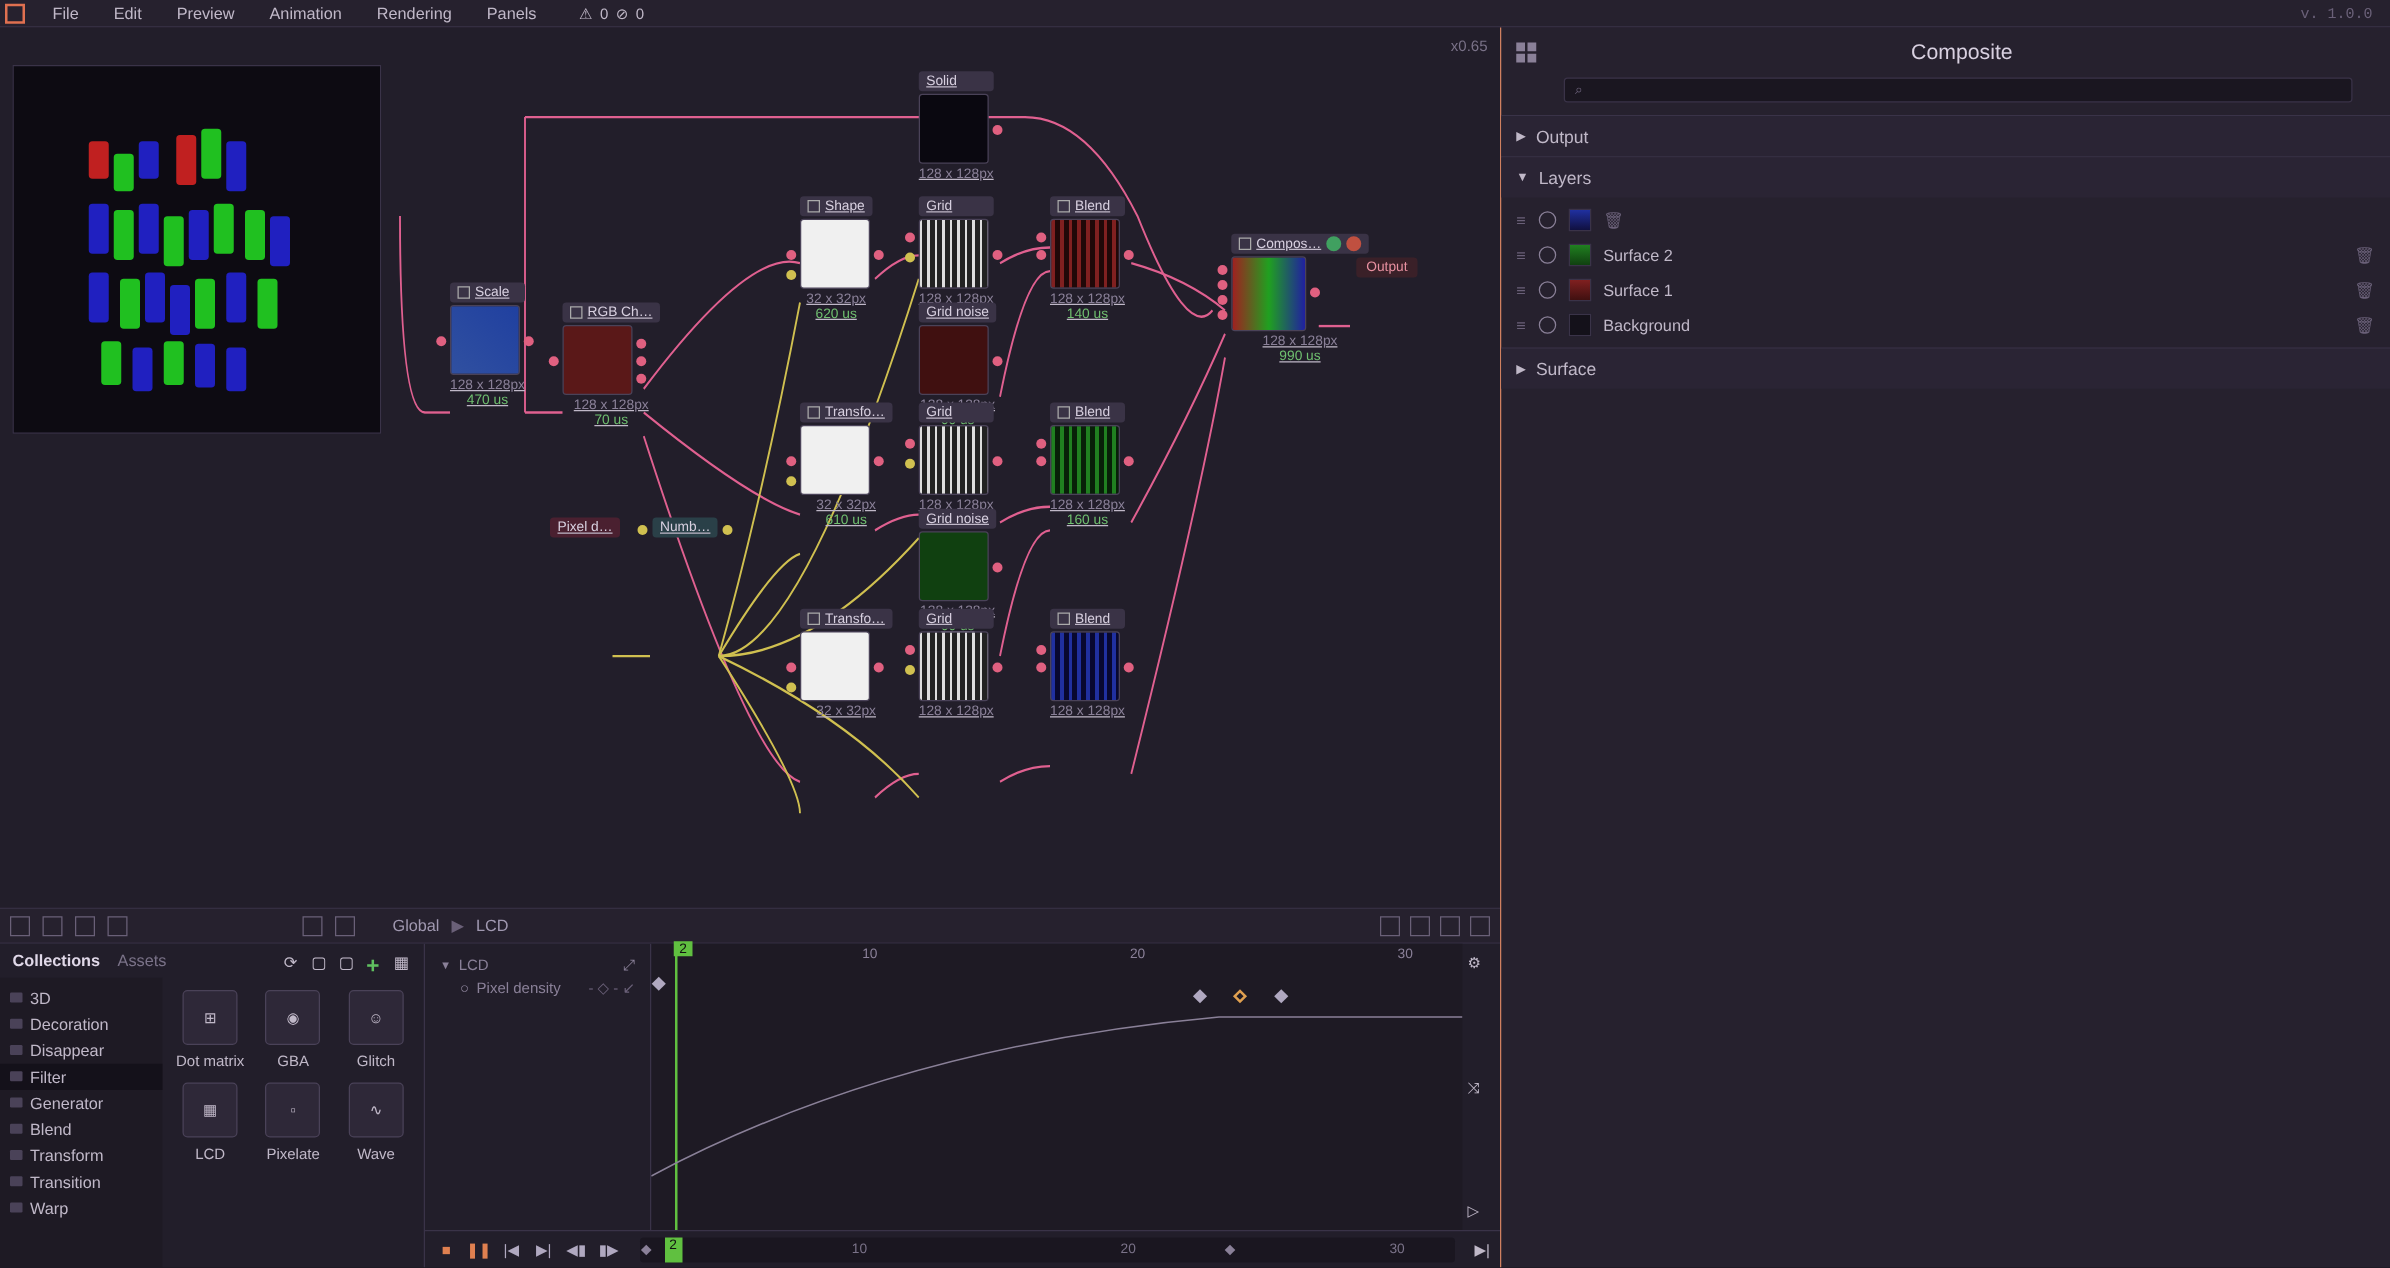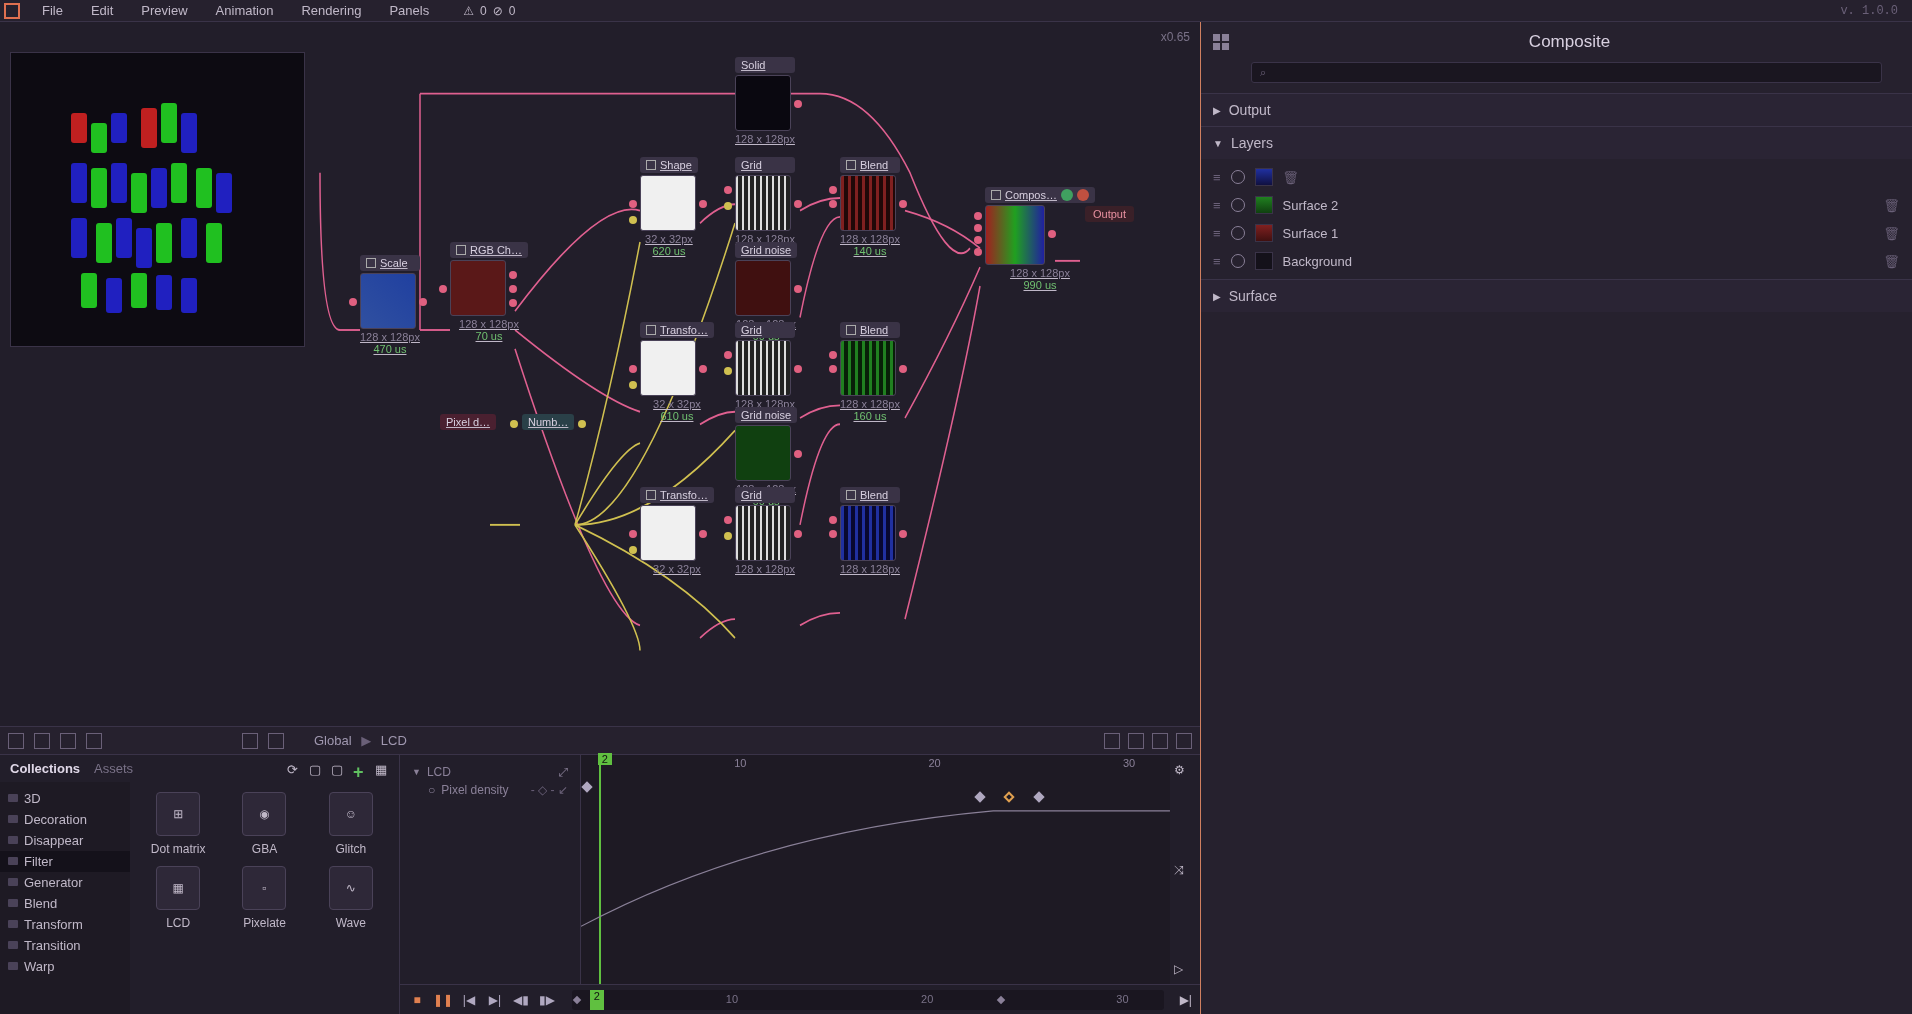--- a/index.html
+++ b/index.html
@@ -43,21 +43,21 @@
 
 
 .canvas-toolbar { height:28px; background:#26212e; border-top:1px solid #3a3348; display:flex; align-items:center; padding:0 8px; gap:10px; font-size:13px; }
 .canvas-toolbar .icon { width:16px; height:16px; border:1px solid #6a6078; }
 .breadcrumb { margin-left:20px; color:#a098b0; }
 .breadcrumb .sep { margin:0 6px; color:#6a6078; }
 .canvas-toolbar .right-icons { margin-left:auto; display:flex; gap:8px; }
 
 
 .bottom { height:260px; display:flex; border-top:1px solid #3a3348; }
-.collections { width:400px; background:#221e2a; border-right:1px solid #3a3348; display:flex; flex-direction:column; }
+.collections { width:340px; background:#221e2a; border-right:1px solid #3a3348; display:flex; flex-direction:column; }
 .coll-header { display:flex; align-items:center; padding:6px 10px; gap:14px; font-size:13px; }
 .coll-header .tab.active { color:#e0d8e8; font-weight:bold; }
 .coll-header .tab { color:#7a7288; cursor:pointer; }
 .coll-header .icons { margin-left:auto; display:flex; gap:8px; }
 .coll-header .icons span { width:14px; height:14px; }
 .plus { color:#60c060; font-size:18px; font-weight:bold; }
 .coll-body { flex:1; display:flex; overflow:hidden; }
 .coll-tree { width:130px; background:#1e1a24; padding:6px 0; font-size:13px; }
 .coll-tree .item { padding:3px 10px 3px 24px; cursor:pointer; position:relative; }
 .coll-tree .item.sel { background:#14111a; }
@@ -169,21 +169,21 @@
         <div class="node" style="left:735px;top:35px">
           <div class="node-header">
               <span>Solid</span>
             </div>
           <div class="node-body" style="background:#0a0810">
               <div class="port pink r" style="top:24px"></div>
             </div>
           <div class="node-info">128 x 128px</div>
         </div>
 
-        <div class="node" style="left:360px;top:233px">
+        <div class="node" style="left:360px;top:204px">
           <div class="node-header">
               <span class="sq"></span>
               <span>Scale</span>
             </div>
           <div class="node-body" style="background:linear-gradient(45deg,#3050a0,#2040a0)">
             <div class="port pink l" style="top:24px"></div>
               <div class="port pink r" style="top:24px"></div>
           </div>
           <div class="node-info">128 x 128px</div>
           <div class="node-time">470 us</div>

